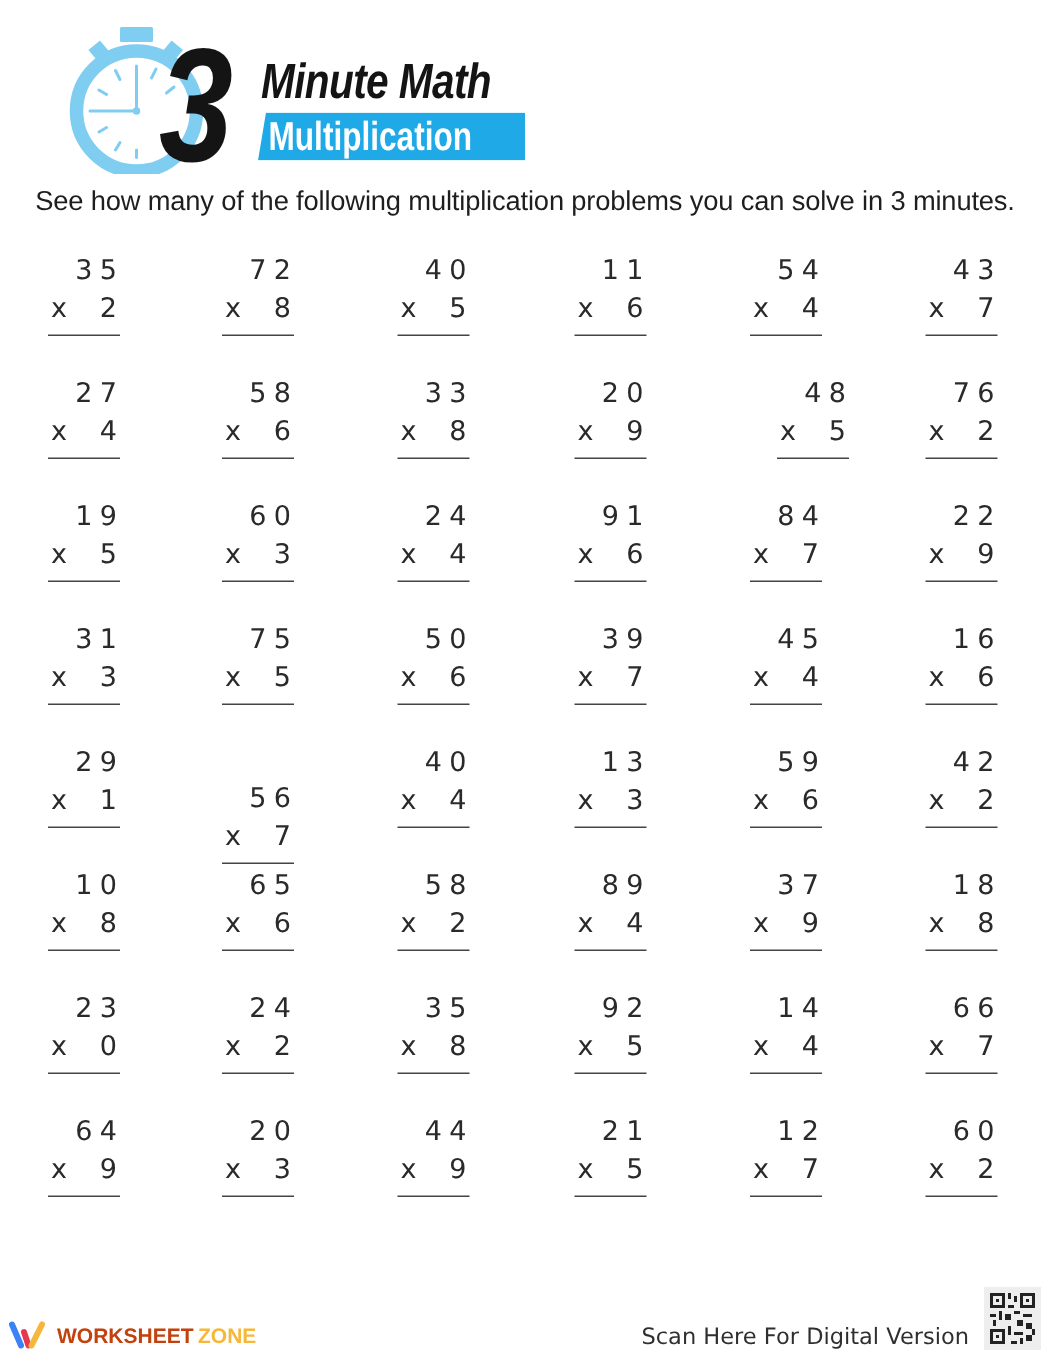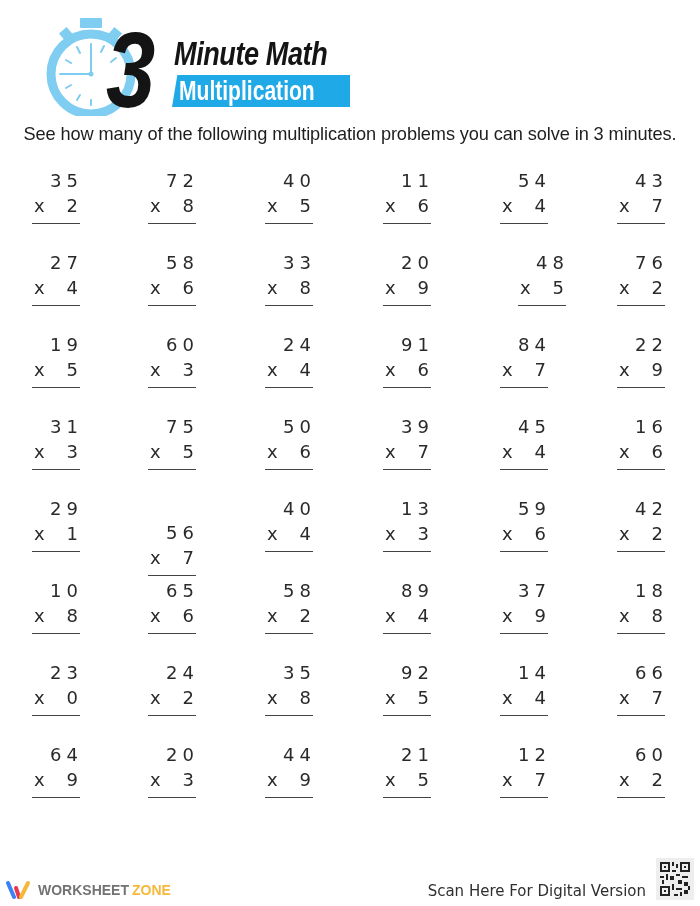--- a/index.html
+++ b/index.html
@@ -33,21 +33,21 @@
   .row { position: relative; height: 82px; }
   .problem { position: absolute; top: 0; width: 48px; height: 62px;
     font-family: "DejaVu Sans", sans-serif; font-size: 18px; color: #2a2a2a; }
   .top-num { position: absolute; right: 2px; top: 2px; letter-spacing: 5px; margin-right: -5px; line-height: 22px; }
   .op { position: absolute; left: 2px; top: 27px; line-height: 22px; }
   .bot-num { position: absolute; right: 2px; top: 27px; line-height: 22px; }
   .answer-line { position: absolute; left: 0; right: 0; top: 55px; border-bottom: 1.5px solid #444; }
 
   .footer-brand { position: absolute; left: 6px; top: 880px; display: flex; align-items: center; }
   .brand-text { font-family: "Liberation Sans", sans-serif; font-weight: bold; font-size: 14px; margin-left: 4px; }
-  .brand-a { color: #737373; }
+  .brand-a { color: #c2410c; }
   .brand-b { color: #f5b83a; margin-left: 3px; }
 
   .footer-scan { position: absolute; right: 54px; top: 882px; font-family: "DejaVu Sans", sans-serif;
     font-size: 15px; color: #2f2f2f; }
   .qr { position: absolute; left: 656px; top: 858px; width: 38px; height: 42px; background: #eee; padding: 2px; }
 </style>
 </head>
 <body>
 
 <div class="logo">

